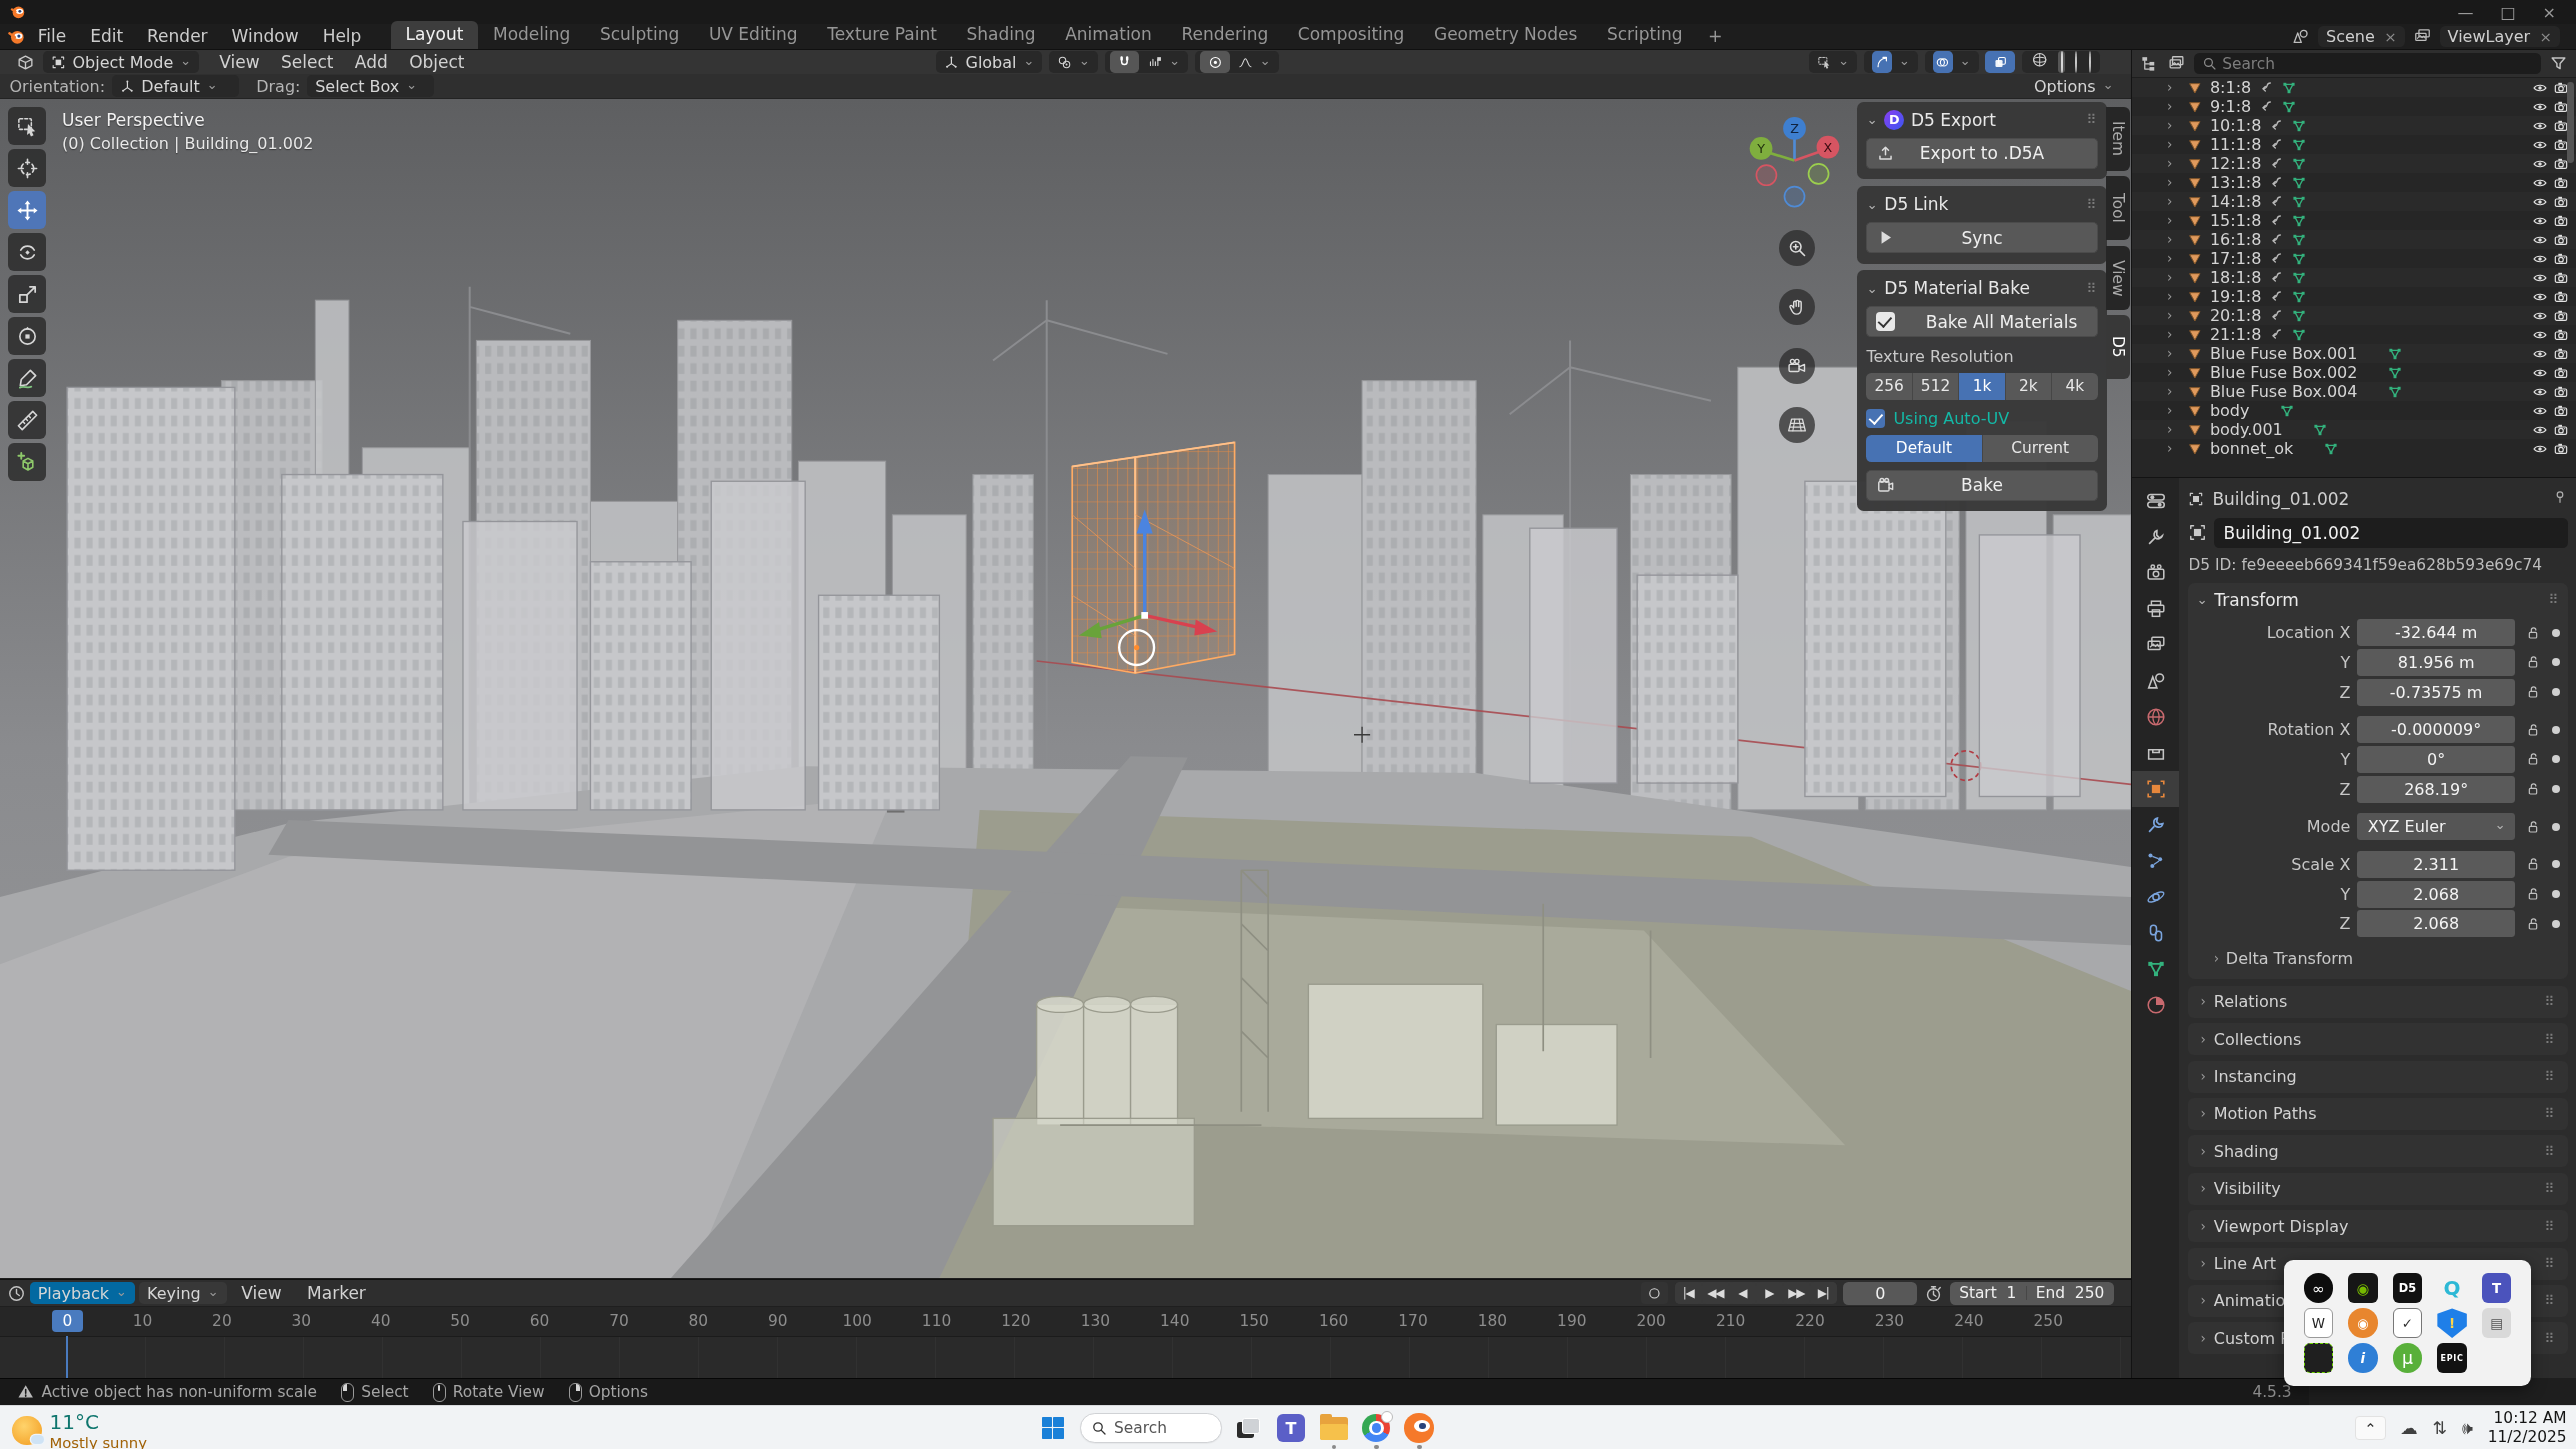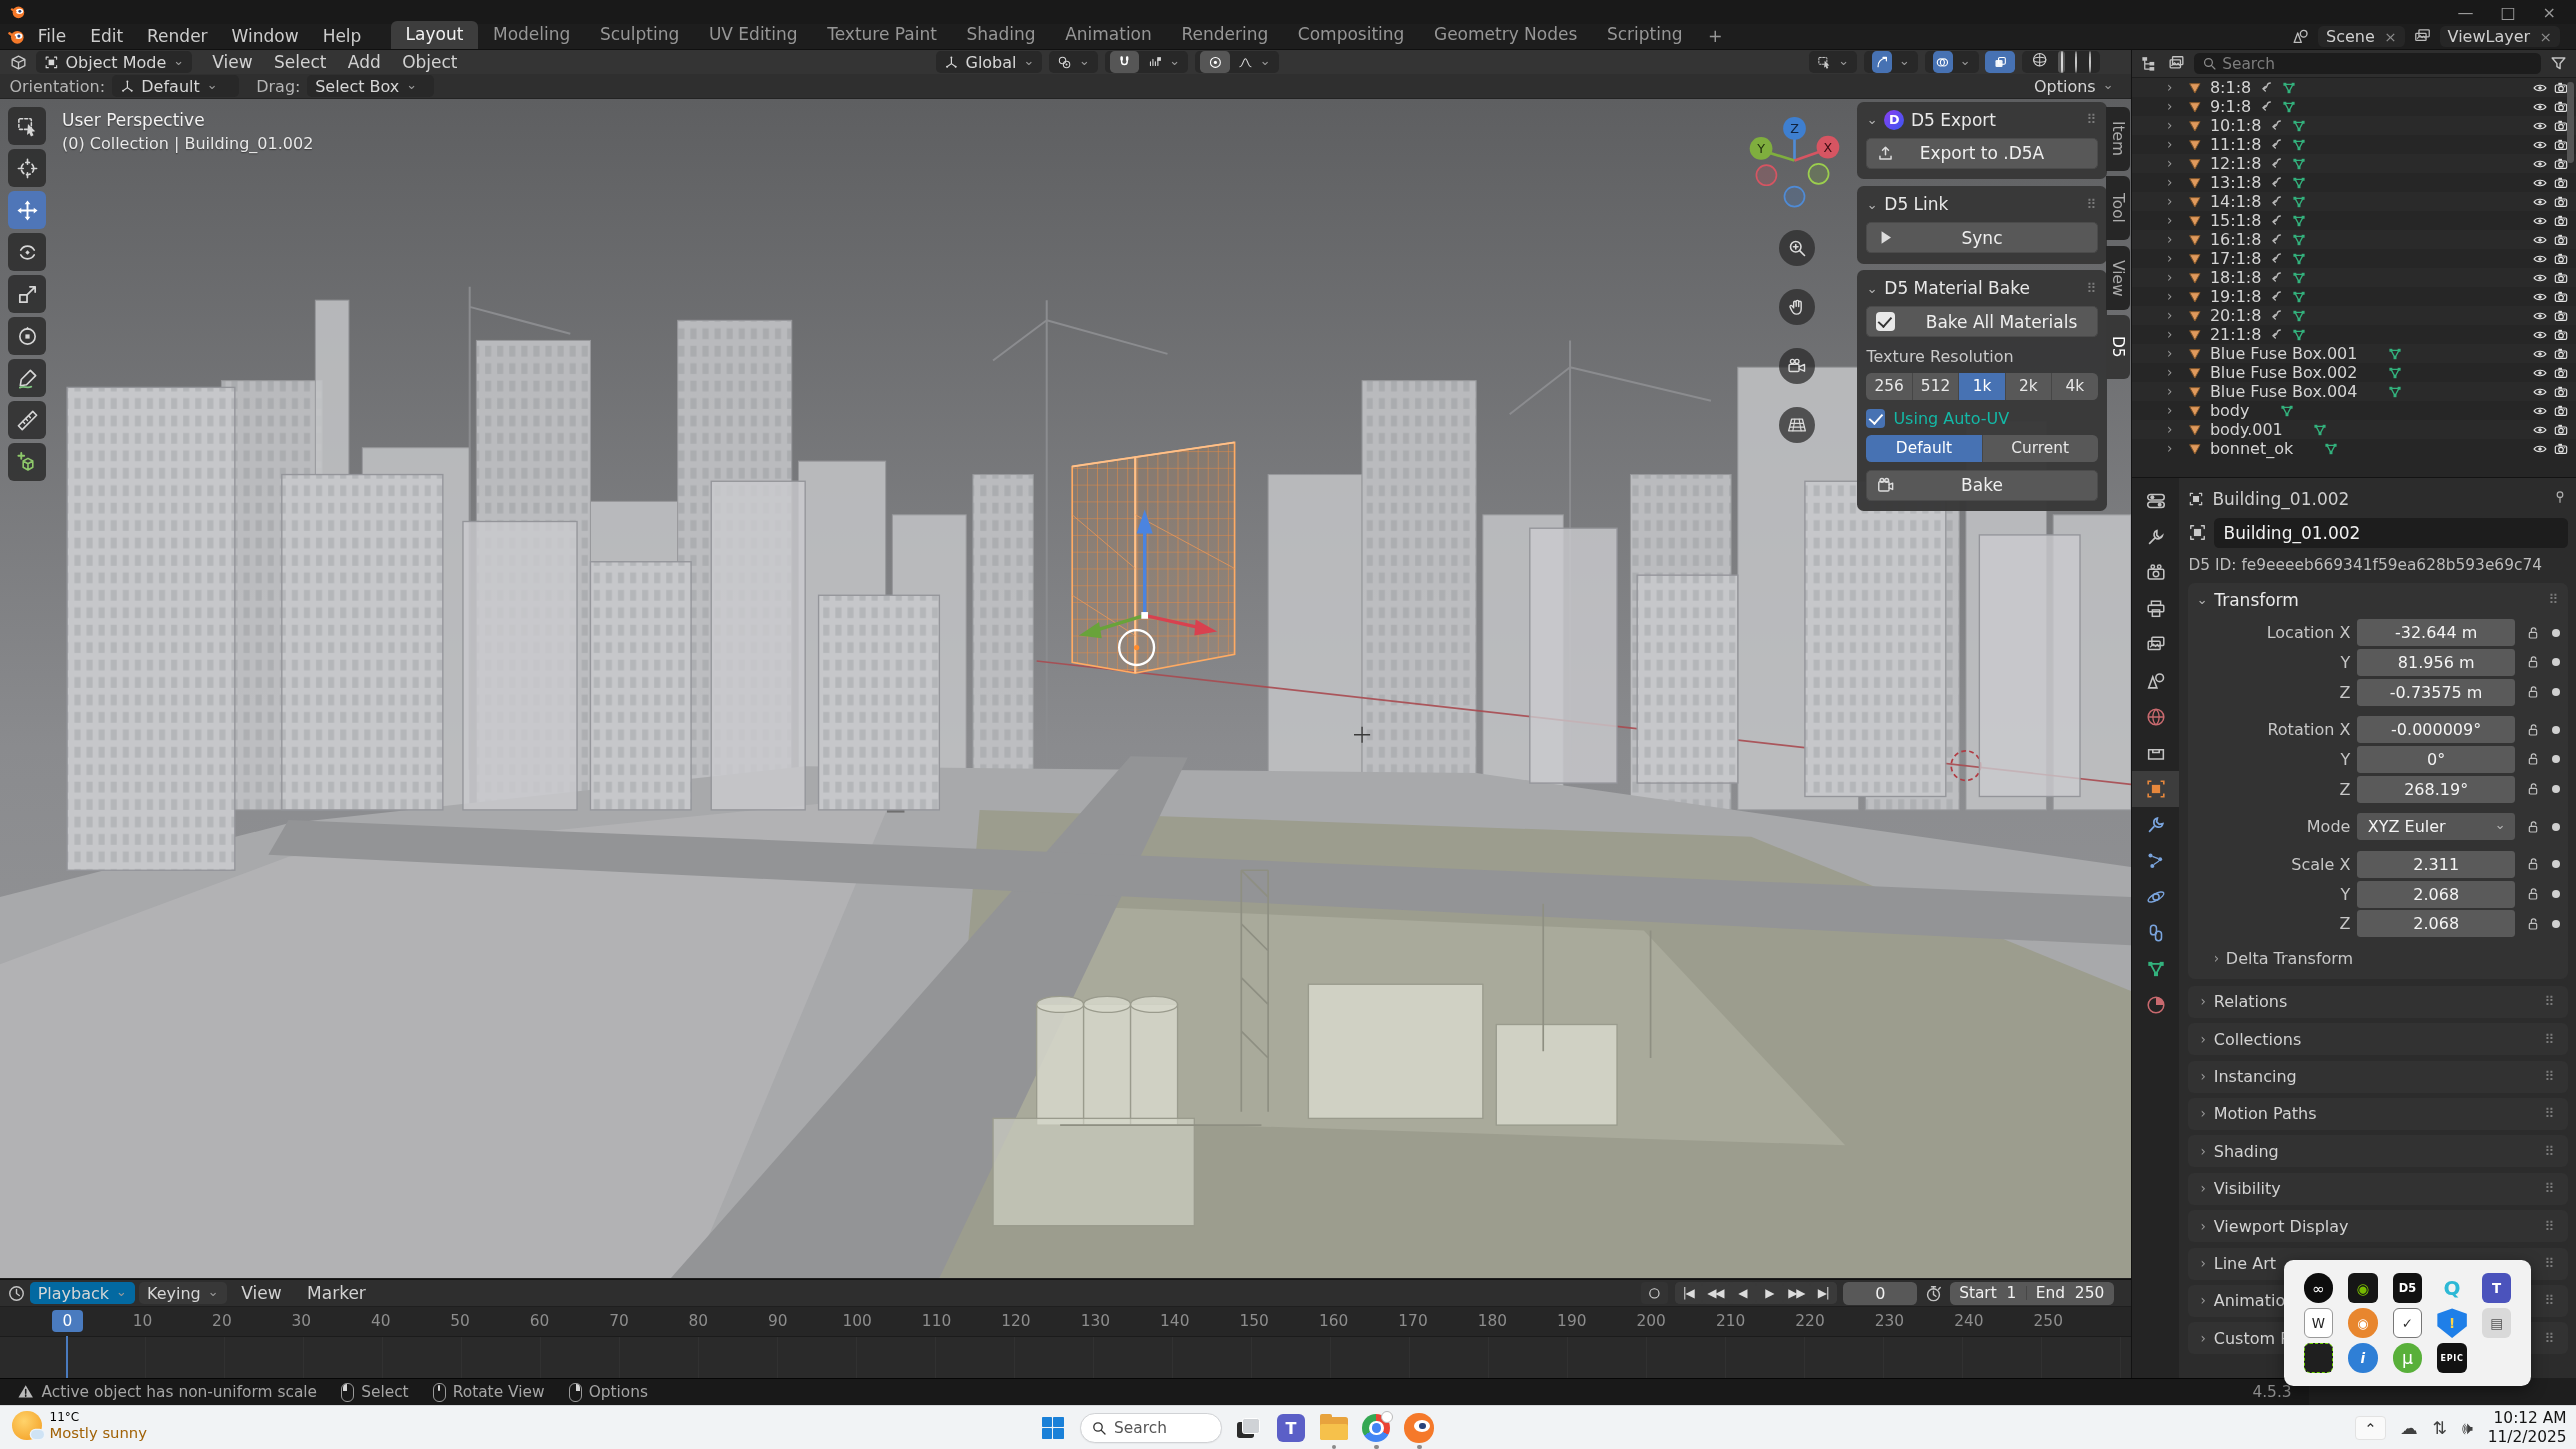--- a/index.html
+++ b/index.html
@@ -19,21 +19,21 @@
   #topbar .menu{padding:0 12px;color:#cccccc;font-size:17px}
   .ws-tabs{display:flex;align-items:flex-end;height:25.5px;margin-left:17.4px}
   .ws-tab{padding:3.4px 14.8px 4.7px;color:#969696;font-size:17px;border-radius:6px 6px 0 0;white-space:nowrap}
   .ws-tab.active{background:#3d3d3d;color:#f1f1f1}
   .ws-add{padding:3.4px 10.7px;color:#969696}
   #topbar .right{margin-left:auto;display:flex;align-items:center;gap:8px;padding-right:9.4px}
   .pill{display:flex;align-items:center;gap:6.7px;background:#262626;border-radius:5.4px;height:21.5px;padding:0 8px;color:#cfcfcf;font-size:16px}
   .pill .x{color:#8d8d8d;font-size:14.8px;margin-left:2.7px}
 
   
-  #vph{left:0;top:50px;width:2131px;height:25px;background:#343434;border-bottom:0.7px solid #262626;display:flex;align-items:center;padding:0 9px;position:absolute}
+  #vph{left:0;top:50px;width:2131px;height:25px;background:#343434;border-bottom:0.7px solid #262626;display:flex;align-items:center;padding:0 16px;position:absolute}
   #vpt{left:0;top:74px;width:2131px;height:25px;background:#2f2f2f;border-bottom:0.7px solid #232323;display:flex;align-items:center;padding:0 9.4px;position:absolute}
   .dd{display:flex;align-items:center;gap:6.7px;background:#282828;border-radius:4.7px;height:21.5px;padding:0 8px;color:#d6d6d6;font-size:16px;white-space:nowrap}
   .dd::after{content:"⌄";color:#9a9a9a;font-size:13.4px;margin-top:-4px}
   .hmenu{padding:0 10.7px;color:#d2d2d2;font-size:17px}
   .tgl{width:29.5px;height:21.5px;border-radius:4.7px;display:flex;align-items:center;justify-content:center;background:#282828;color:#c9c9c9}
   .tgl.on{background:#4772b3;color:#fff}
   .sph{width:17.4px;height:17.4px;border-radius:50%;border:1.3px solid #c7c7c7;flex:none}
   .sph.solid{background:#d8d8d8;border-color:#d8d8d8}
   .sph.mat{background:linear-gradient(110deg,#d8d8d8 50%,#6f6f6f 50%)}
   .sph.rend{background:radial-gradient(circle at 35% 32%,#e9e9e9,#777)}
@@ -146,21 +146,21 @@
   .mouse.m i{left:4px;top:1.3px;width:2.7px;height:6.7px;border-radius:1.3px}
   .mouse.r i{right:0.7px;top:0.7px;width:4.7px;height:6.7px;border-radius:0 4px 0 0}
   .hint{display:flex;align-items:center;gap:6.7px}
   #sb-version{margin-left:auto;color:#8a8a8a}
 
   
   #taskbar{left:0;top:1405px;width:2576px;height:44px;background:#f1f3f5;border-top:0.7px solid #d8dadd;position:absolute;color:#1f1f1f}
   #weather{position:absolute;left:12px;top:4px;display:flex;align-items:center;gap:8px}
   .sun{width:29.5px;height:29.5px;border-radius:50%;background:radial-gradient(circle at 40% 35%,#ffd36b,#f29a1d);position:relative}
   .sun::after{content:"";position:absolute;right:-2.7px;bottom:1.3px;width:13.4px;height:8.7px;border-radius:5.4px;background:#cfe3f5;box-shadow:0 0 0 1.3px #eef4fa}
-  #weather .t1{font-size:12px;color:#000000}
+  #weather .t1{font-size:20px;color:#0f766e}
   #weather .t2{font-size:14.8px;color:#a16207}
   #tb-center{position:absolute;left:1037px;top:6px;display:flex;align-items:center;gap:10.7px}
   .tb-icon{width:32px;height:32px;display:flex;align-items:center;justify-content:center;position:relative}
   .winlogo{width:23px;height:23px;display:grid;grid-template-columns:10.7px 10.7px;grid-template-rows:10.7px 10.7px;gap:1.3px}
   .winlogo i{background:#1a80d8;border-radius:0.7px}
   .tb-search{width:142px;height:29.5px;background:#fff;border:0.7px solid #d0d2d5;border-radius:14.8px;display:flex;align-items:center;gap:6.7px;padding:0 10.7px;box-shadow:0 0.7px 1.3px rgba(0,0,0,.06)}
   .tb-search svg{width:16px;height:16px;color:#333}
   .tb-search input{border:none;outline:none;font-size:15.4px;font-family:inherit;width:87px;color:#333;background:transparent}
   .tb-search input::placeholder{color:#555}
   .taskview{width:23px;height:20px;position:relative}

